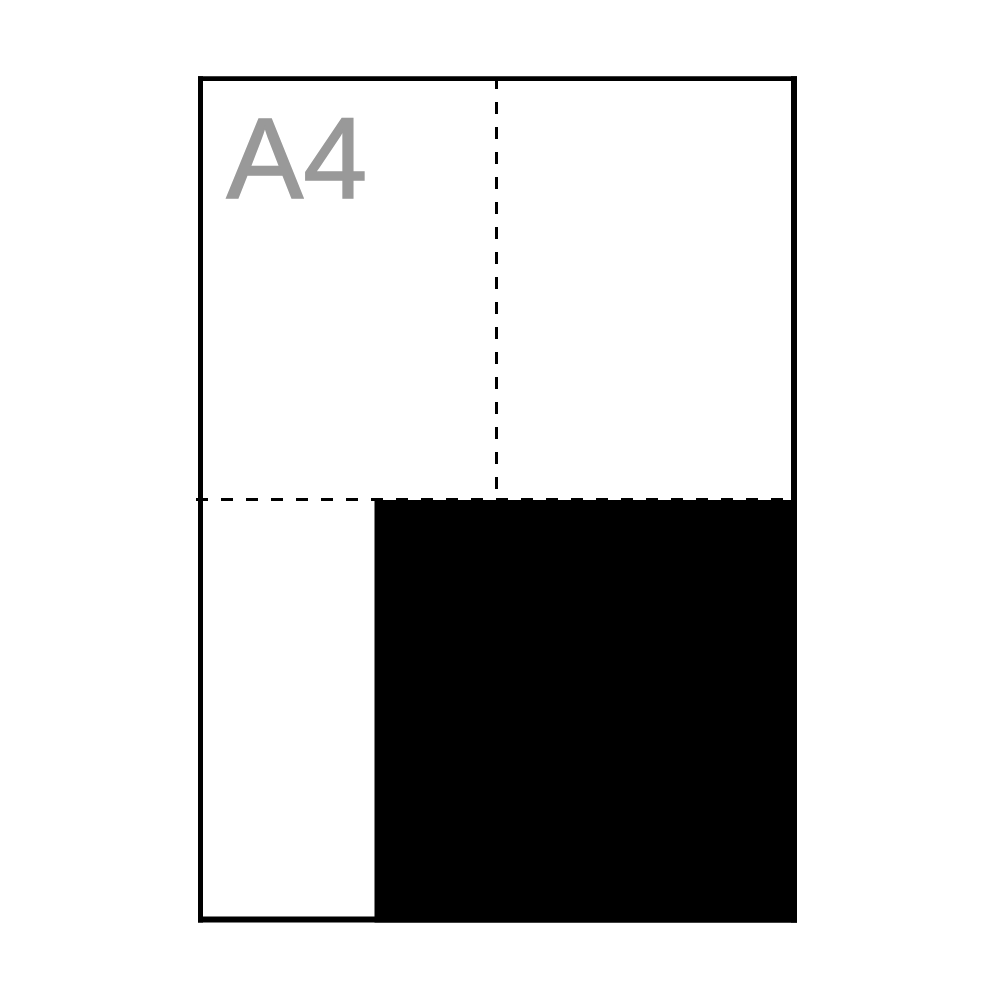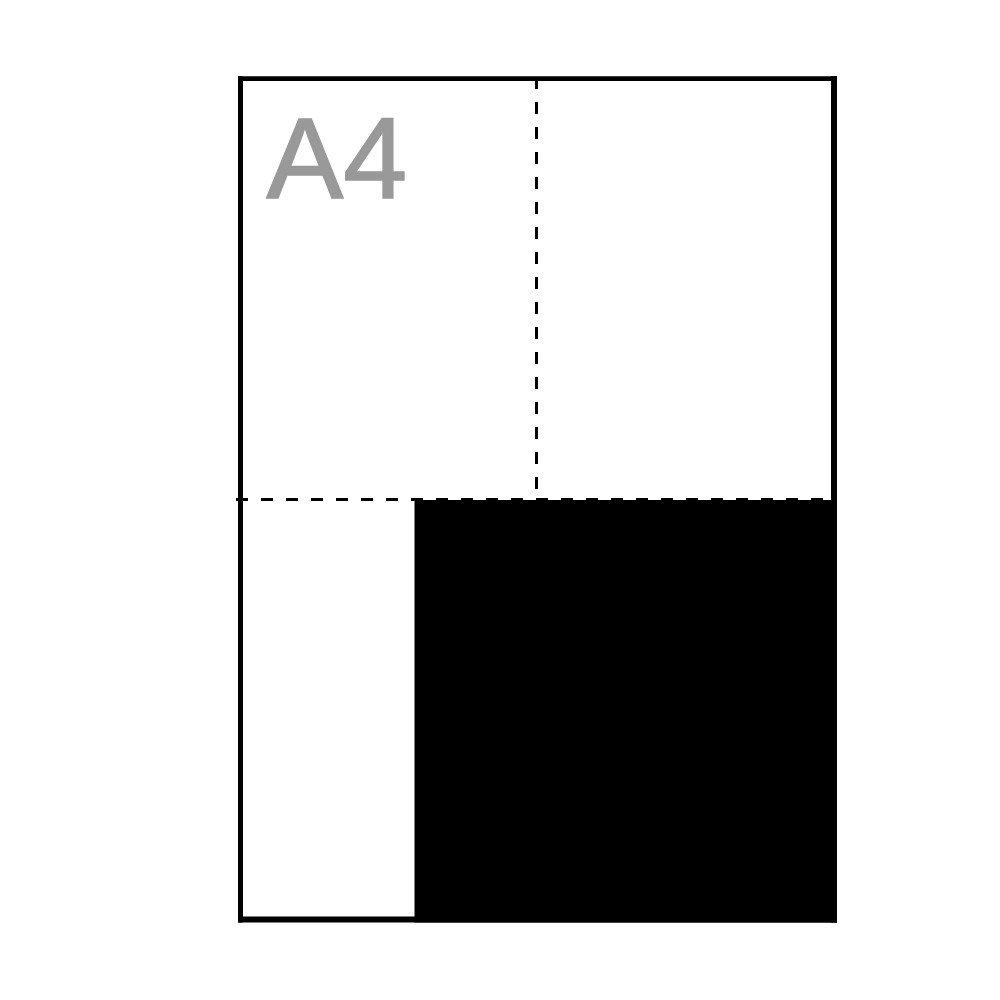--- a/index.html
+++ b/index.html
@@ -1,16 +1,16 @@
 <!DOCTYPE html>
 <html><head>
 <meta charset="utf-8">
 <style>
   html,body{margin:0;padding:0;background:#ffffff;}
-  .wrap{width:836px;height:1000px;position:relative;background:#5eead4;margin-left:40px;}
+  .wrap{width:836px;height:1000px;position:relative;background:#5eead4;}
   svg{display:block;}
   text{font-family:"Liberation Sans", sans-serif;}
 </style>
 </head>
 <body>
 <div class="wrap">
 <svg width="1000" height="1000" viewBox="0 0 1000 1000" xmlns="http://www.w3.org/2000/svg">
 
   <rect x="0" y="0" width="1000" height="1000" fill="#ffffff"></rect>
 

